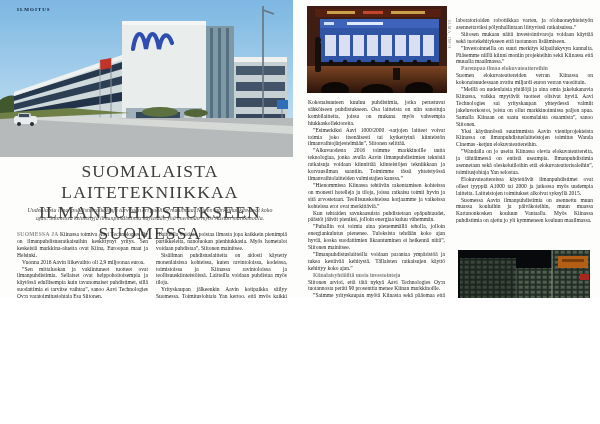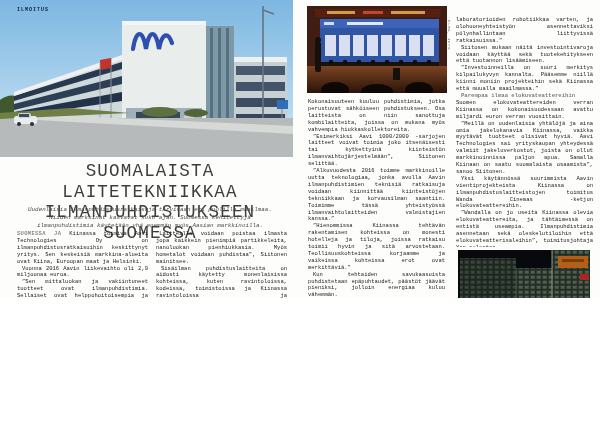--- a/index.html
+++ b/index.html
@@ -1,17 +1,17 @@
 <!DOCTYPE html>
 <html><head>
 <meta charset="utf-8">
 <style>
   html,body{margin:0;padding:0;background:#ffffff;}
   #spread{position:relative;width:600px;height:298px;background:#fdfdfc;overflow:hidden;
-          font-family:Liberation Mono, monospace;color:#1c1c1c;}
+          font-family:Liberation Serif, serif;color:#1c1c1c;}
   .photo{position:absolute;display:block;}
   .advert{position:absolute;left:17px;top:7px;font-size:5px;font-weight:bold;letter-spacing:1px;color:#10213a;}
   .headline{position:absolute;left:8px;top:161px;width:284px;text-align:center;
             font-size:17.5px;line-height:20.5px;font-weight:400;letter-spacing:1.2px;color:#3d3d3d;}
   .lede{position:absolute;left:22px;top:206px;width:256px;text-align:center;font-style:italic;
         font-size:5.9px;line-height:8px;color:#4a4a4a;}
   .col{position:absolute;text-align:justify;font-size:5.5px;line-height:6.9px;overflow:hidden;color:#222;}
   .col p{margin:0;text-indent:5px;}
   .col p.fp{text-indent:0;}
   .leadin{font-weight:bold;color:#8a8a8a;letter-spacing:.3px;}

